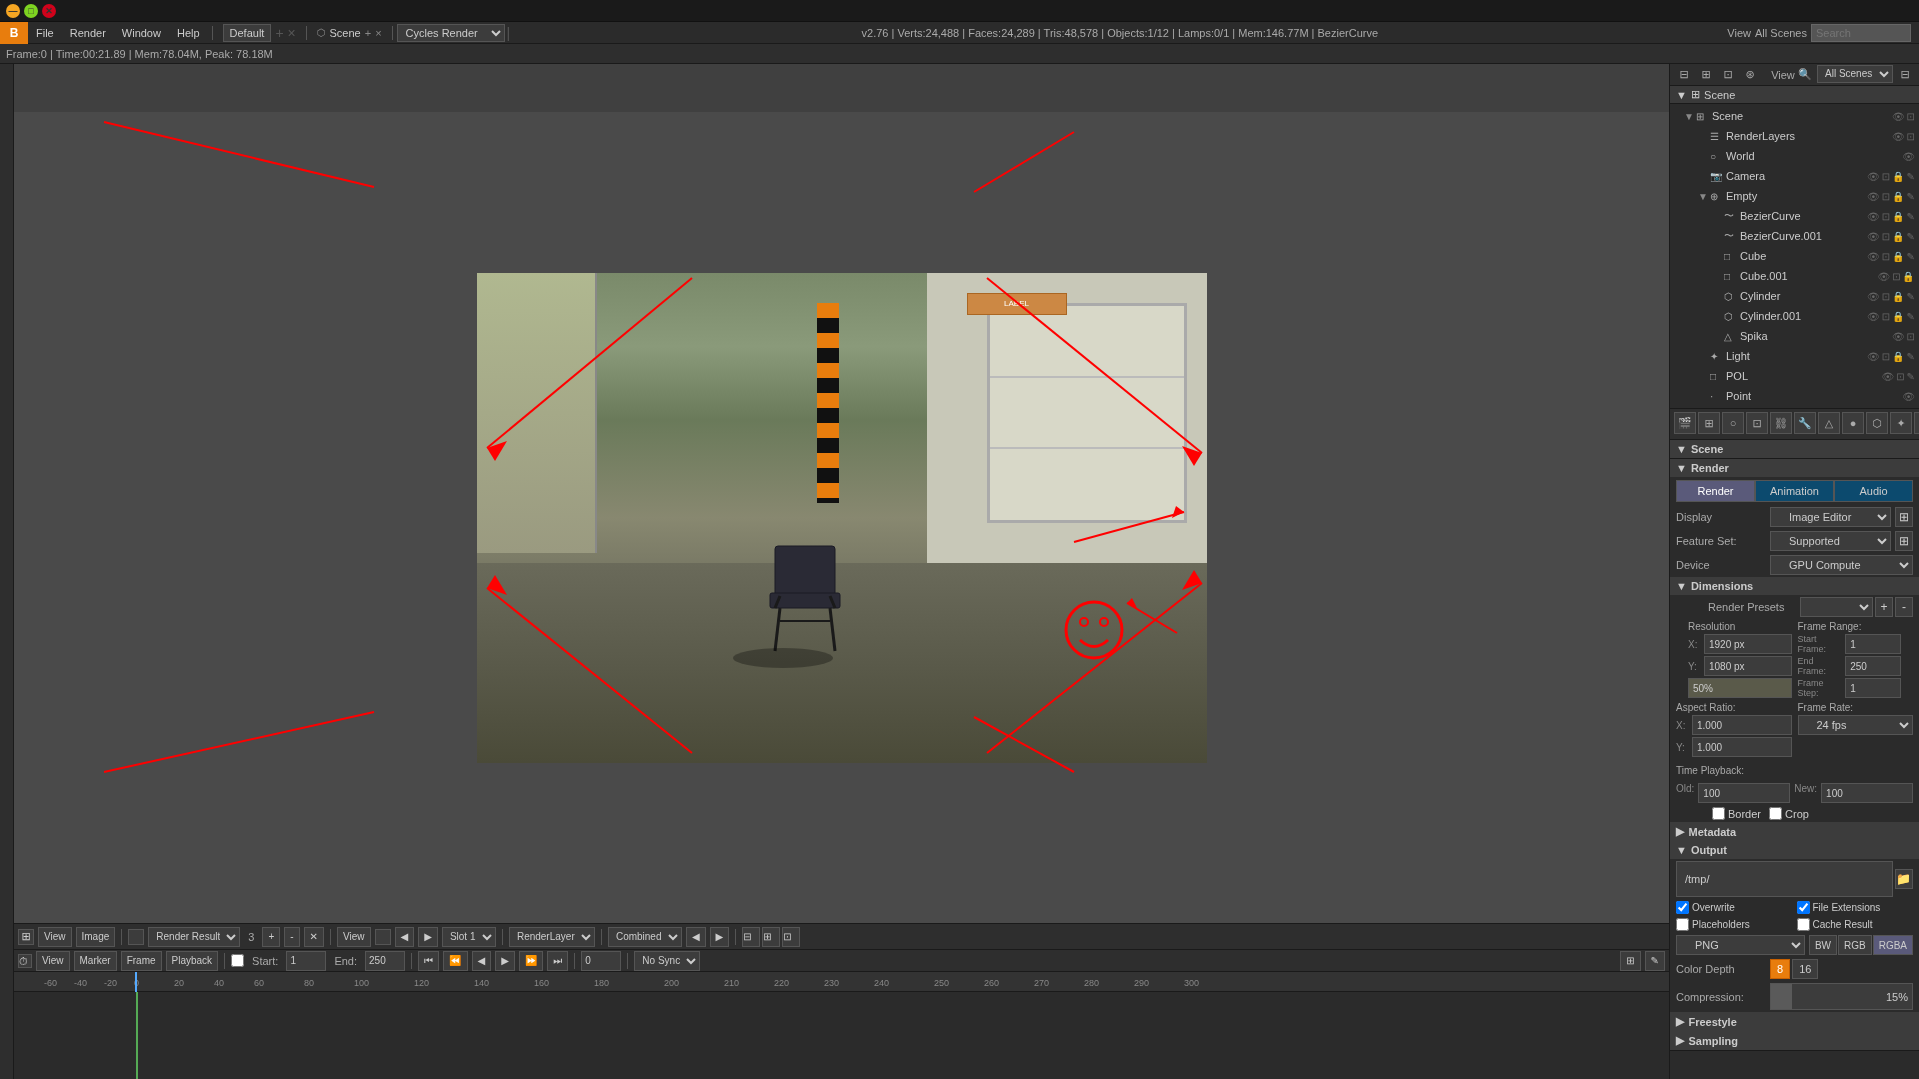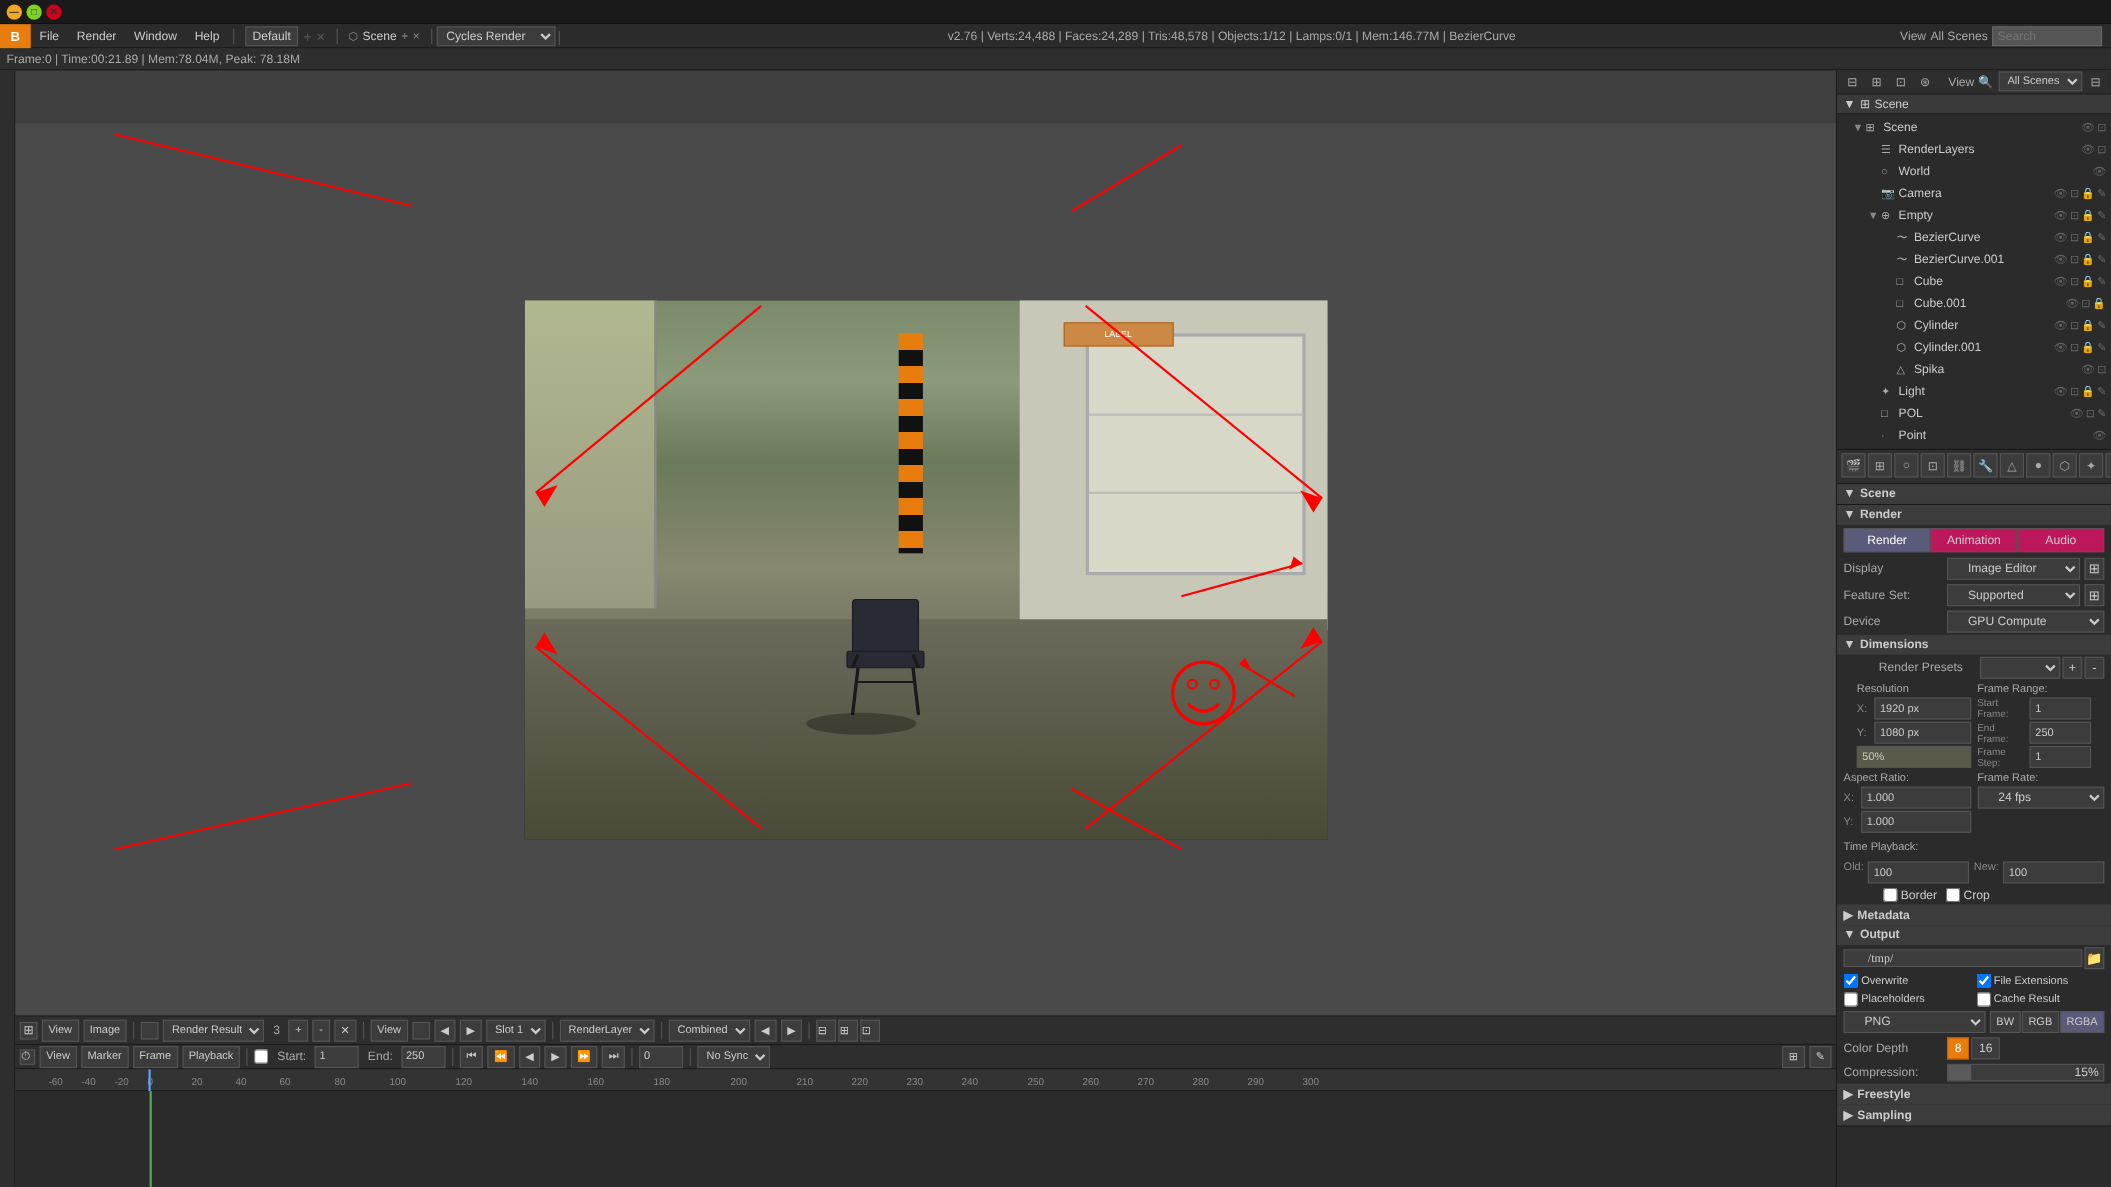--- a/index.html
+++ b/index.html
@@ -391,21 +391,21 @@
     }
 
     
     .render-tabs {
       display: flex;
       gap: 0;
       padding: 3px 6px;
     }
     .render-tab {
       flex: 1;
-      background: #be185d;
+      background: #0c4a6e;
       border: 1px solid #555;
       color: #ccc;
       height: 22px;
       display: flex;
       align-items: center;
       justify-content: center;
       cursor: pointer;
       font-size: 11px;
     }
     .render-tab.active { background: #5a5a7a; color: #fff; }
@@ -415,23 +415,22 @@
       align-items: center;
       padding: 2px 6px;
       gap: 2px;
     }
     .output-path {
       flex: 1;
       background: #3c3c3c;
       border: 1px solid #555;
       color: #ccc;
       font-size: 11px;
-      height: 16px;
-      padding: 0 21px;
-      font-family: Liberation Serif, serif;
+      height: 36px;
+      padding: 0 8px;
     }
 
     .file-format-row {
       display: flex;
       align-items: center;
       padding: 2px 6px;
       gap: 4px;
     }
 
     .color-depth-row {
@@ -443,21 +442,21 @@
 
     
     .compress-row {
       display: flex;
       align-items: center;
       padding: 2px 6px;
       gap: 4px;
     }
     .compress-bar-bg {
       flex: 1;
-      height: 16px;
+      height: 27px;
       background: #3c3c3c;
       border: 1px solid #555;
       position: relative;
     }
     .compress-bar-fill {
       position: absolute;
       left: 0; top: 0; bottom: 0;
       background: #5a5a5a;
       width: 15%;
     }

